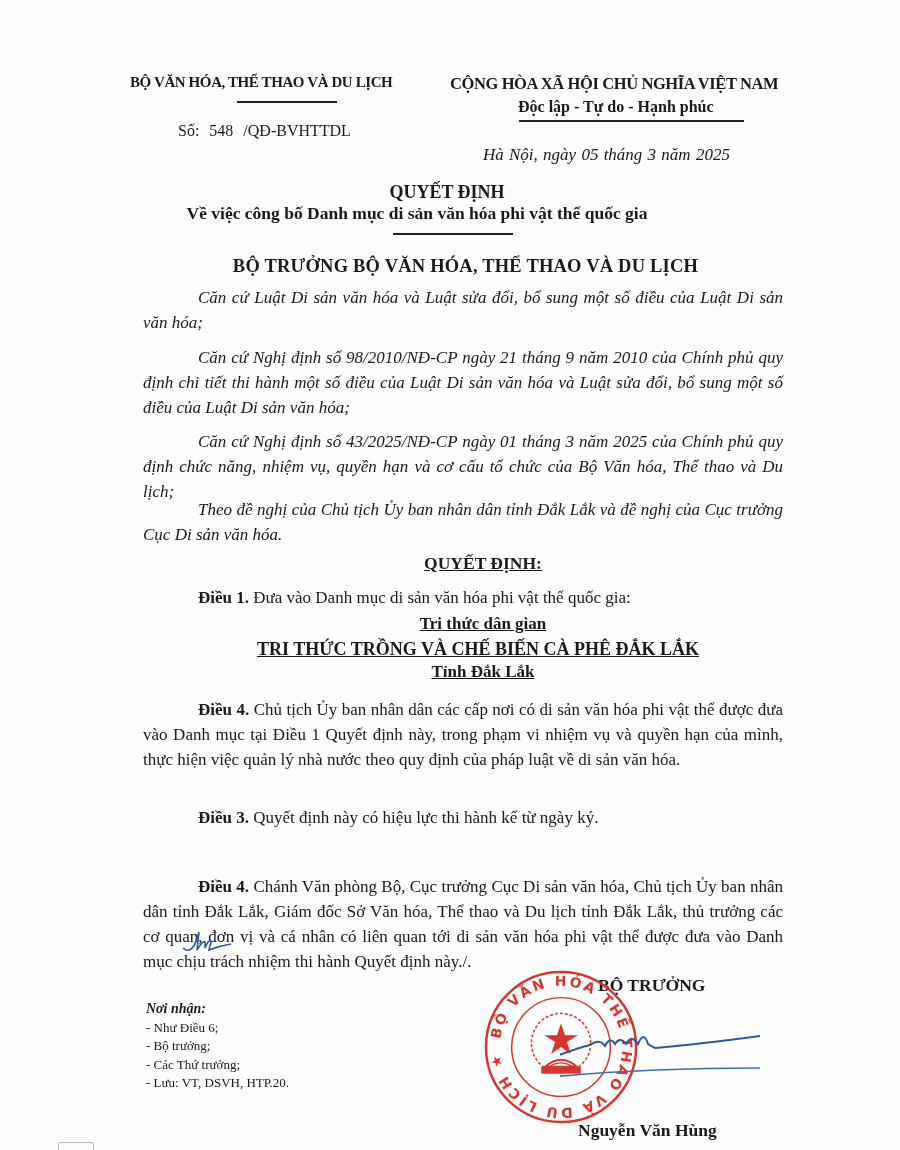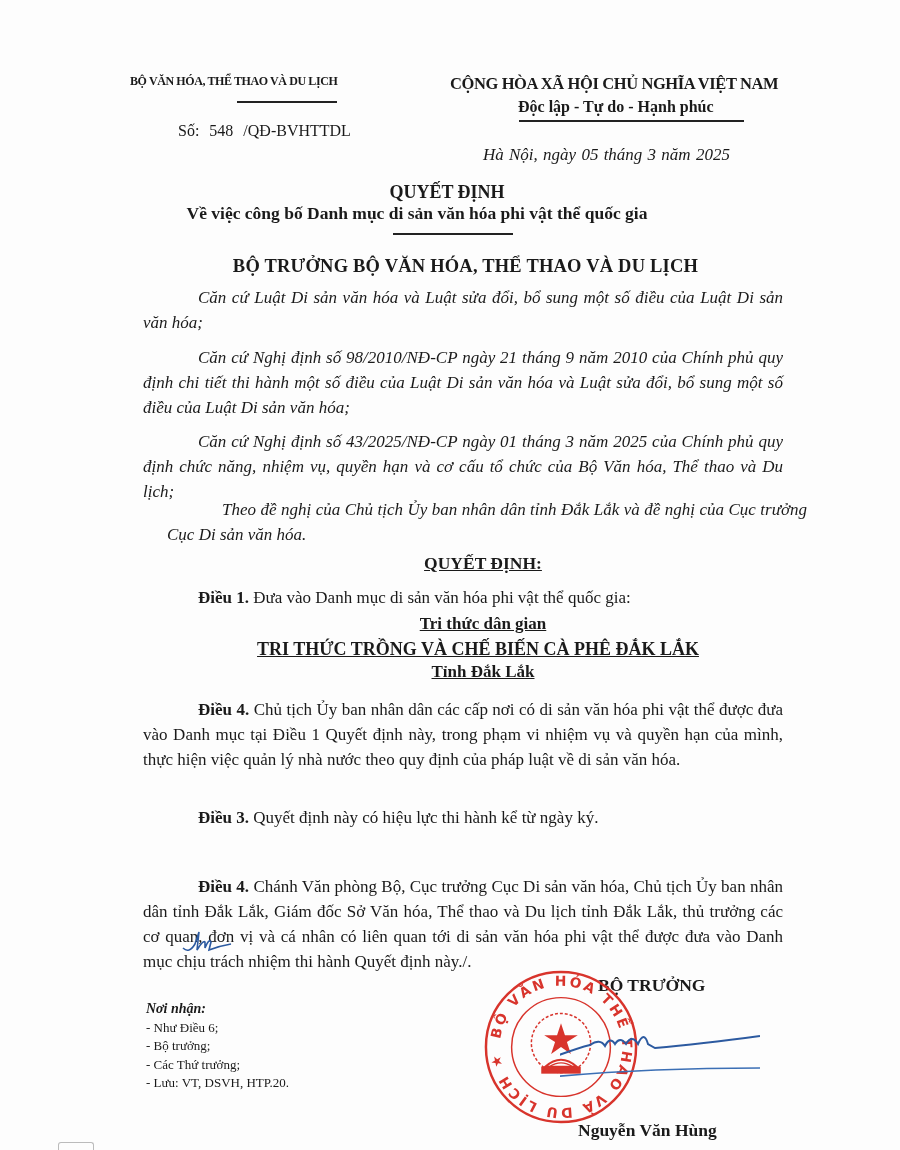--- a/index.html
+++ b/index.html
@@ -1,21 +1,21 @@
 <!DOCTYPE html>
 <html><head>
 <meta charset="utf-8">
 <style>
   * { margin: 0; padding: 0; box-sizing: border-box; }
   html, body { width: 900px; height: 1150px; background: #fdfdfd; overflow: hidden; }
   body { position: relative; font-family: "Liberation Serif", "DejaVu Serif", serif; color: #1a1a1a; }
   .abs { position: absolute; }
 
   
-  .hdr-left { left: 130px; top: 74px; font-size: 12px; font-weight: bold; letter-spacing: -0.4px; white-space: nowrap; }
+  .hdr-left { left: 130px; top: 74px; font-size: 15px; font-weight: bold; letter-spacing: -0.4px; white-space: nowrap; }
   .hdr-left-rule { left: 237px; top: 101px; width: 100px; height: 1.5px; background: #222; }
   .hdr-right { left: 450px; top: 74px; font-size: 16.5px; font-weight: bold; letter-spacing: -0.4px; white-space: nowrap; }
   .motto { left: 518px; top: 98px; font-size: 16px; font-weight: bold; white-space: nowrap; }
   .motto-rule { left: 519px; top: 120px; width: 225px; height: 1.5px; background: #222; }
   .docno { left: 178px; top: 122px; font-size: 16px; white-space: nowrap; }
   .docno span { margin-right: 10px; }
   .date { left: 483px; top: 145px; font-size: 17px; font-style: italic; white-space: nowrap; word-spacing: 1px; }
 
   
   .title { left: 0; width: 864px; top: 182px; font-size: 18px; font-weight: bold; text-align: center; padding-left: 30px; }
@@ -57,21 +57,21 @@
 <div class="abs date">Hà Nội, ngày 05  tháng 3  năm 2025</div>
 
 <div class="abs title">QUYẾT ĐỊNH</div>
 <div class="abs subtitle">Về việc công bố Danh mục di sản văn hóa phi vật thể quốc gia</div>
 <div class="abs subtitle-rule"></div>
 <div class="abs minister-title">BỘ TRƯỞNG BỘ VĂN HÓA, THỂ THAO VÀ DU LỊCH</div>
 
 <div class="abs para it" style="top:285px;">Căn cứ Luật Di sản văn hóa và Luật sửa đổi, bổ sung một số điều của Luật Di sản văn hóa;</div>
 <div class="abs para it" style="top:345px;">Căn cứ Nghị định số 98/2010/NĐ-CP ngày 21 tháng 9 năm 2010 của Chính phủ quy định chi tiết thi hành một số điều của Luật Di sản văn hóa và Luật sửa đổi, bổ sung một số điều của Luật Di sản văn hóa;</div>
 <div class="abs para it" style="top:429px;">Căn cứ Nghị định số 43/2025/NĐ-CP ngày 01 tháng 3 năm 2025 của Chính phủ quy định chức năng, nhiệm vụ, quyền hạn và cơ cấu tổ chức của Bộ Văn hóa, Thể thao và Du lịch;</div>
-<div class="abs para it" style="top:497px;margin-left:24px;">Theo đề nghị của Chủ tịch Ủy ban nhân dân tỉnh Đắk Lắk và đề nghị của Cục trưởng Cục Di sản văn hóa.</div>
+<div class="abs para it" style="top:497px;">Theo đề nghị của Chủ tịch Ủy ban nhân dân tỉnh Đắk Lắk và đề nghị của Cục trưởng Cục Di sản văn hóa.</div>
 
 <div class="abs heading-center" style="top:553px;">QUYẾT ĐỊNH:</div>
 
 <div class="abs para" style="top:585px;">
   <span class="article-label">Điều 1.</span><span> Đưa vào Danh mục di sản văn hóa phi vật thể quốc gia:</span>
 </div>
 <div class="abs heading-center" style="top:614px; font-size:17px;">Tri thức dân gian</div>
 <div class="abs heading-center" style="top:639px; font-size:18px; padding-left:40px;">TRI THỨC TRỒNG VÀ CHẾ BIẾN CÀ PHÊ ĐẮK LẮK</div>
 <div class="abs heading-center" style="top:662px; font-size:17px;">Tỉnh Đắk Lắk</div>
 

